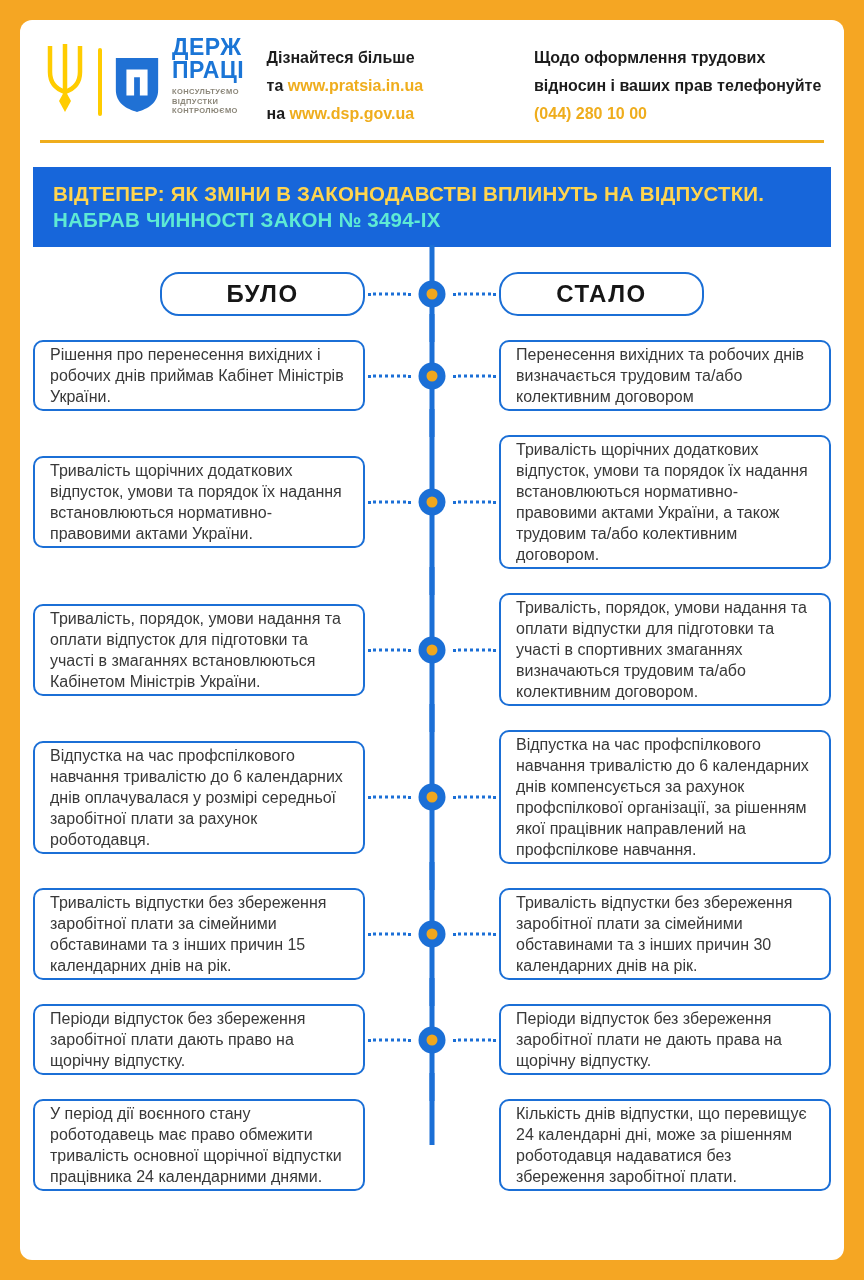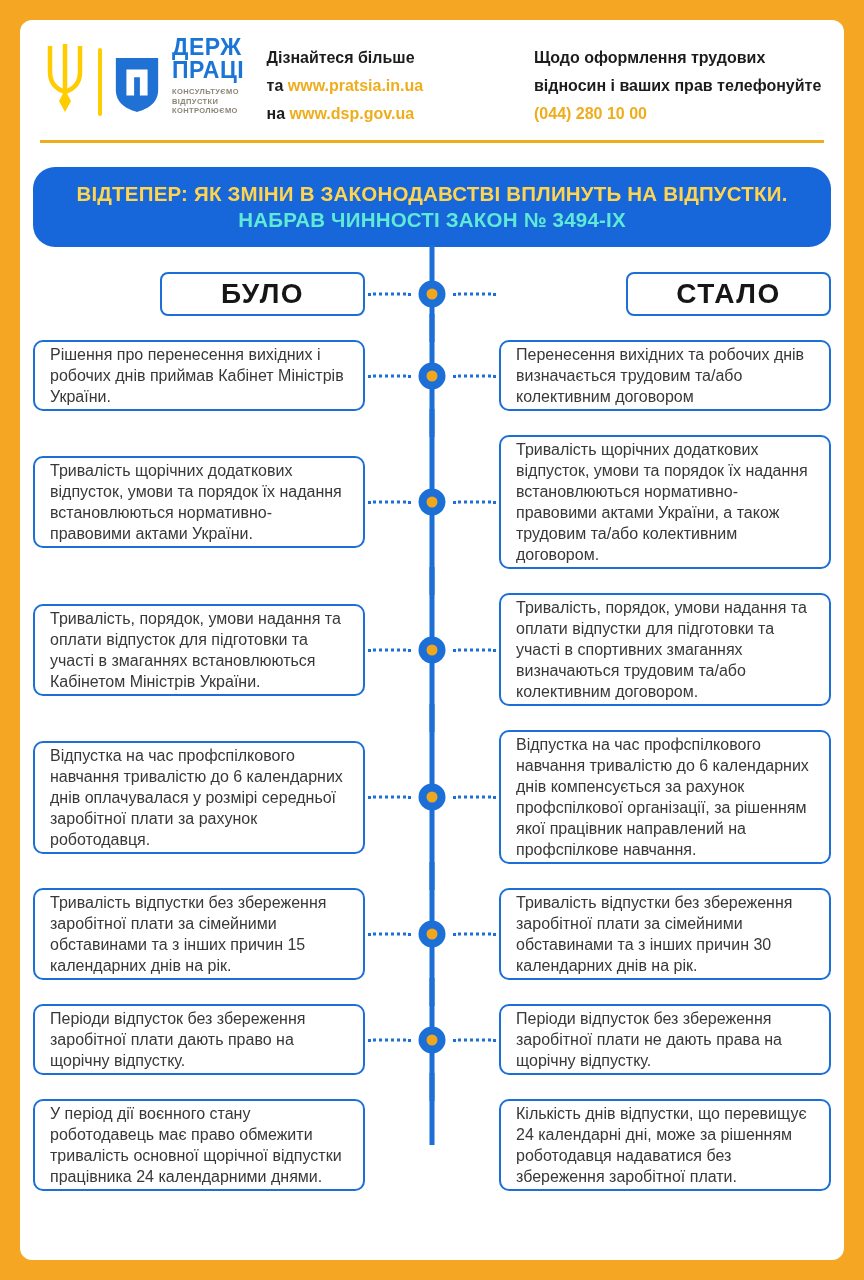--- a/index.html
+++ b/index.html
@@ -65,23 +65,23 @@
   .url,.phone{color:var(--accent);text-decoration:none;font-weight:bold}
   .divider{
     height:3px;
     background:var(--accent);
     margin:12px 20px 0 20px;
   }
   
   .banner{
     margin:24px 13px 0 13px;
     background:var(--bannerBlue);
-    border-radius:22px;
+    border-radius:0;
     padding:14px 20px;
-    text-align:center;
+    text-align:left;
   }
   .banner .b1{
     color:var(--bannerYellow);
     font-weight:bold;
     font-size:20.5px;
     line-height:26px;
     letter-spacing:.2px;
   }
   .banner .b2{
     color:#5eead4;
@@ -93,21 +93,21 @@
   
   .timeline{padding:25px 13px 0 13px}
   .row{
     display:flex;
     align-items:center;
     margin-bottom:24px;
   }
   .row:last-child{margin-bottom:0}
   .cell{width:332px;flex:none;display:flex}
   .cell.l{justify-content:flex-end}
-  .cell.r{justify-content:flex-end}
+  .cell.r{justify-content:flex-start}
   .center{
     flex:1;
     position:relative;
     align-self:stretch;
     min-height:44px;
   }
   .vseg{
     position:absolute;
     left:50%;
     transform:translateX(-50%);
@@ -136,25 +136,25 @@
     display:flex;align-items:center;justify-content:center;
   }
   .dot-in{
     width:11px;height:11px;
     border-radius:50%;
     background:var(--dotYellow);
   }
   .colbox{
     width:205px;height:44px;
     border:2px solid var(--blue);
-    border-radius:8px;
+    border-radius:19px;
     background:#fff;
     display:flex;align-items:center;justify-content:center;
     font-weight:bold;
-    font-size:28px;
+    font-size:24px;
     letter-spacing:1.5px;
     color:#161616;
   }
   .card{
     width:100%;
     border:2px solid var(--blue);
     border-radius:10px;
     background:#fff;
     padding:2px 15px;
     font-size:16px;

